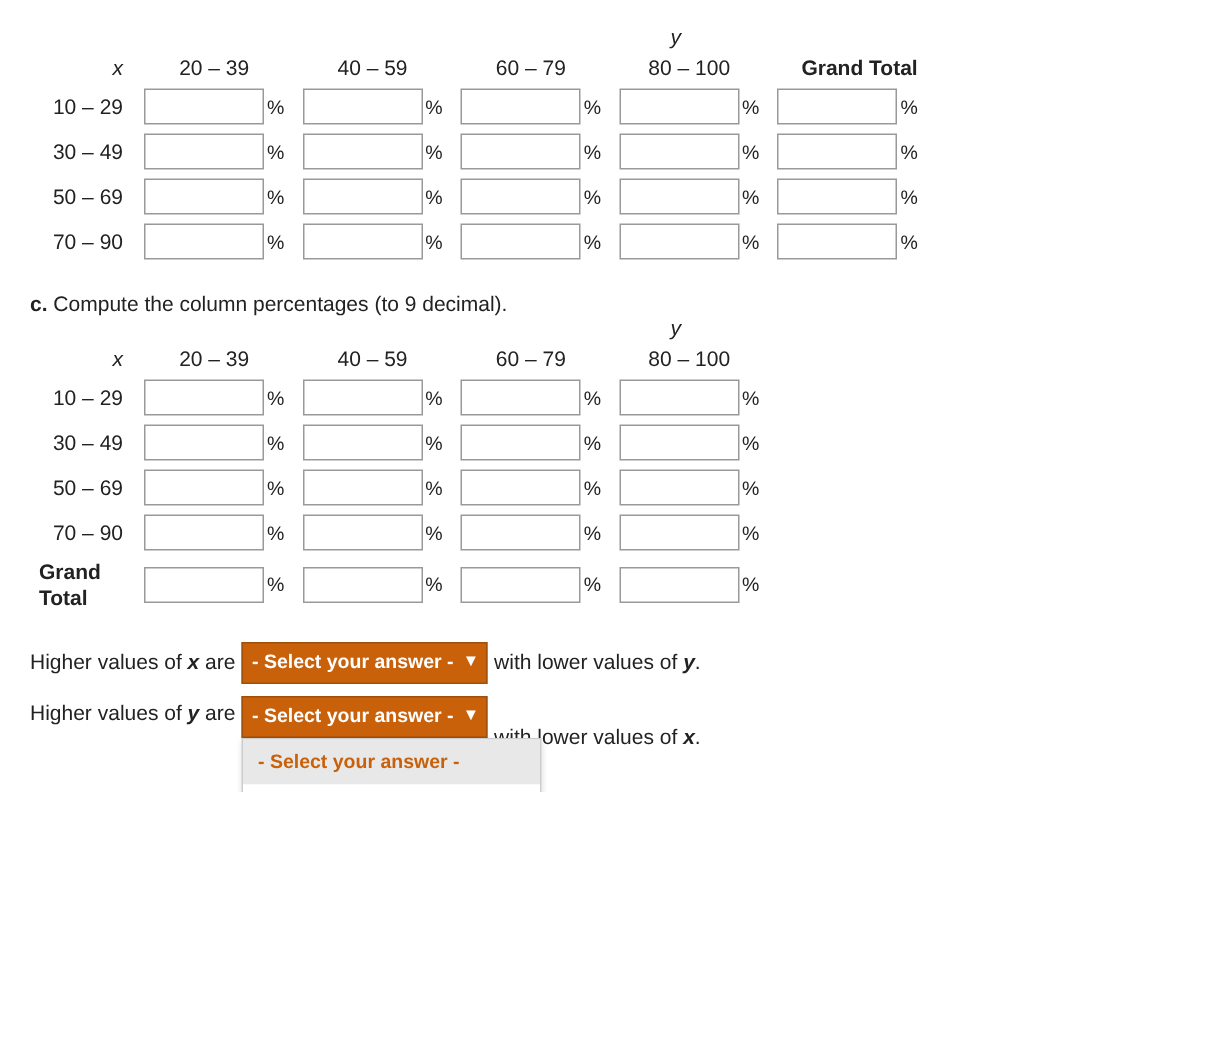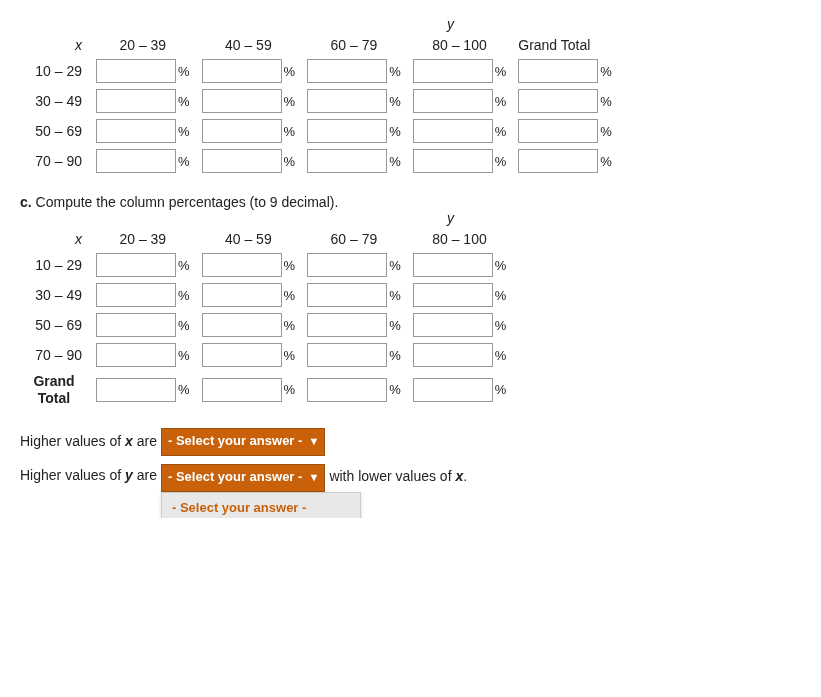--- a/index.html
+++ b/index.html
@@ -50,28 +50,28 @@
     }
     .pct-sign {
       font-size: 13px;
     }
     .col-header {
       text-align: center;
       min-width: 100px;
       font-size: 14px;
     }
     .grand-total-header {
-      font-weight: normal;
-      text-align: left;
+      font-weight: bold;
+      text-align: right;
     }
     
     
     .grand-total-label {
       font-weight: bold;
-      text-align: center;
+      text-align: left;
       vertical-align: top;
       padding-right: 8px;
     }
     
     
     .part-d {
       margin-top: 10px;
       margin-bottom: 10px;
     }
     .part-d-line {
@@ -452,31 +452,32 @@
 <div class="part-d">
 
   <div class="part-d-line" style="display:flex; align-items:center; gap:4px; margin-bottom:8px; flex-wrap:nowrap;">
     <span>Higher values of <span class="var">x</span> are</span>
     <div class="dropdown-open-wrapper" style="position:relative; display:inline-block;">
       <div class="dropdown-trigger">
         <span>- Select your answer -</span>
         <span class="dropdown-trigger-arrow">▼</span>
       </div>
     </div>
+    <span>with lower values of <span class="var">y</span>.</span>
   </div>
 
   <div class="part-d-line" style="display:flex; align-items:flex-start; gap:4px; flex-wrap:nowrap;">
     <span style="margin-top:0;">Higher values of <span class="var">y</span> are</span>
     <div class="dropdown-open-wrapper" style="position:relative; display:inline-block;">
       <div class="dropdown-trigger">
         <span>- Select your answer -</span>
         <span class="dropdown-trigger-arrow">▼</span>
       </div>
       
       <div class="dropdown-list">
         <div class="dropdown-list-item">- Select your answer -</div>
         <div class="dropdown-list-item">not associated</div>
         <div class="dropdown-list-item">associated</div>
       </div>
     </div>
-    <span style="margin-top:1px;">with lower values of <span class="var">x</span>.</span>
+    <span style="margin-top:16px;">with lower values of <span class="var">x</span>.</span>
   </div>
 </div>
 
 </body></html>

